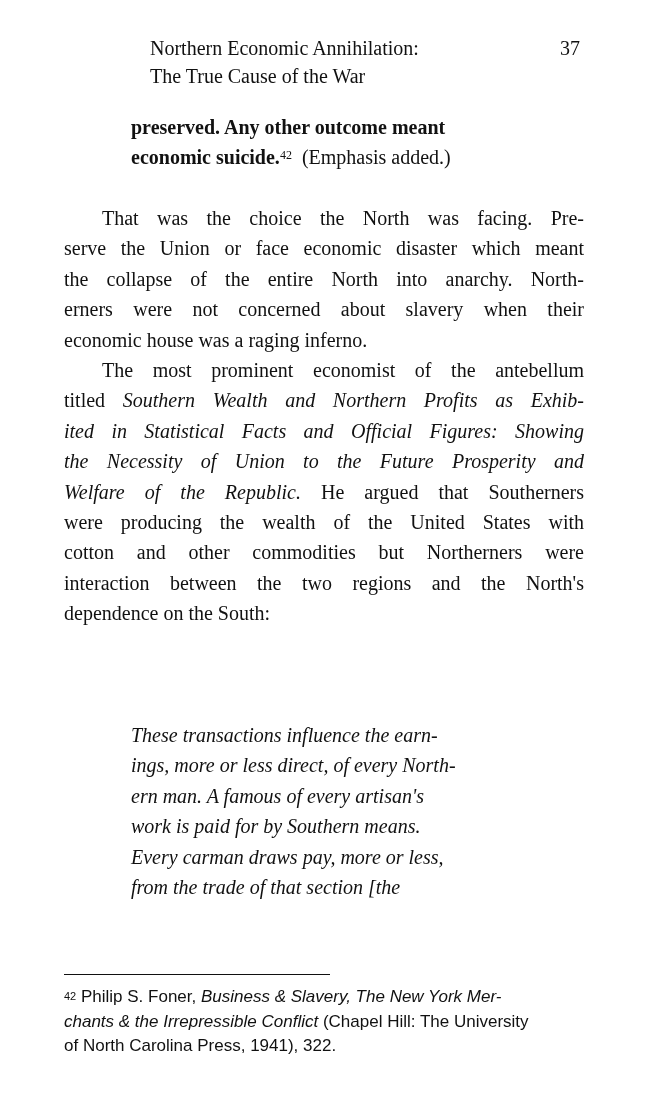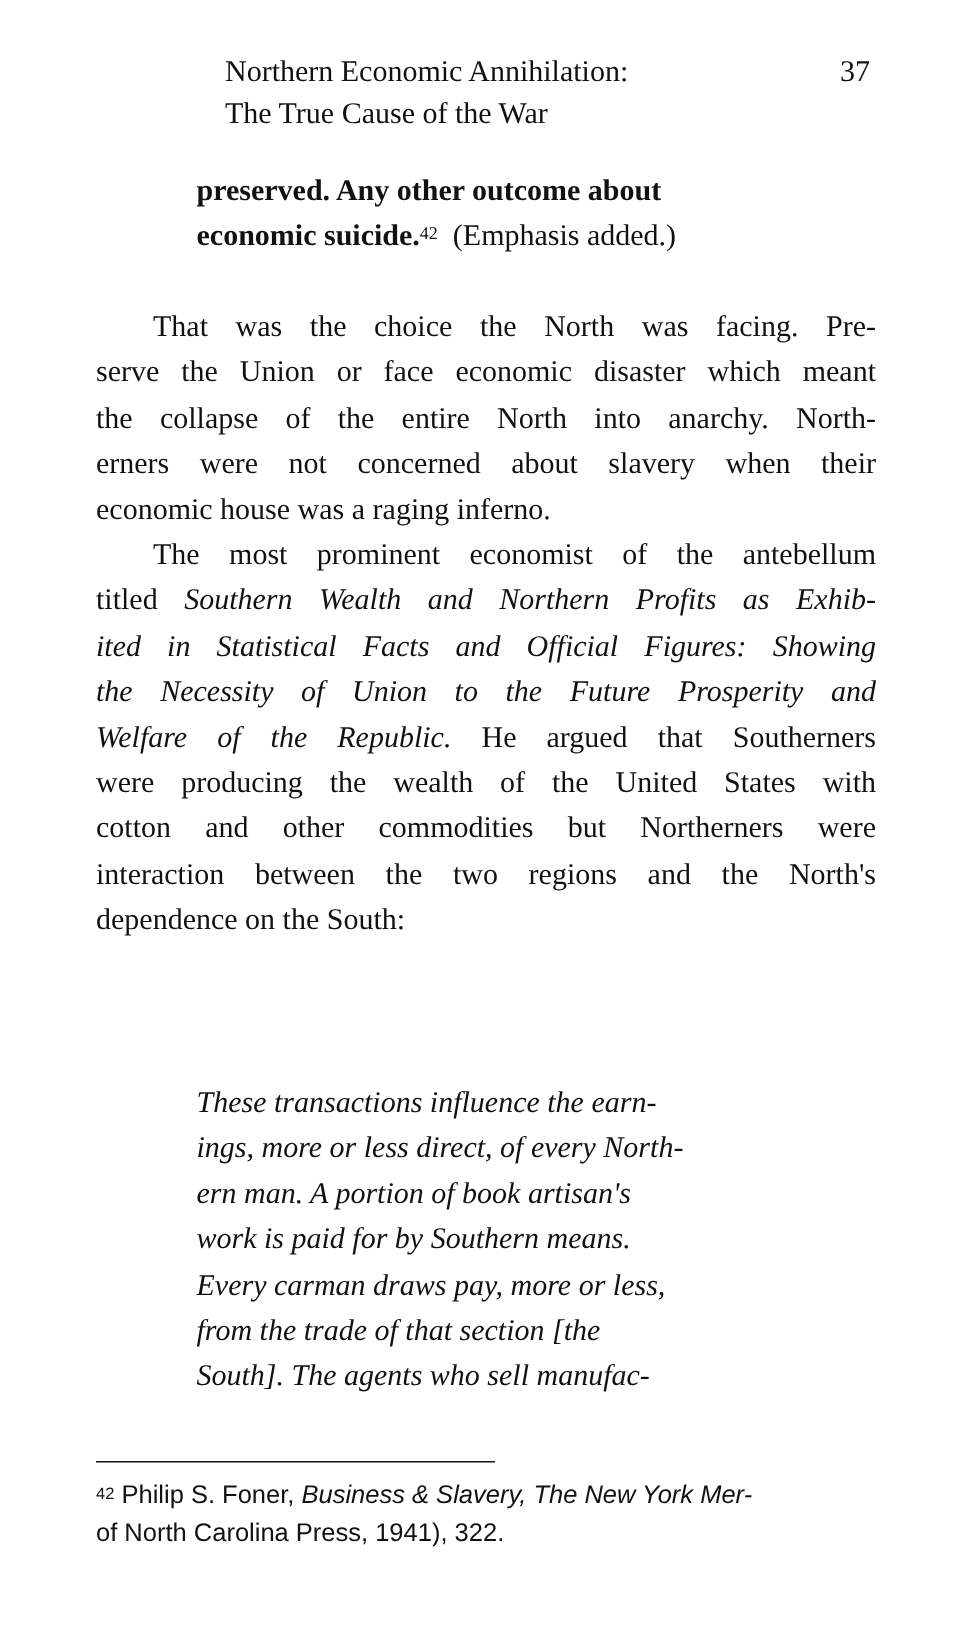--- a/index.html
+++ b/index.html
@@ -50,21 +50,21 @@
 <div class="header">
   <div class="header-title">
     <div>Northern Economic Annihilation:</div>
     <div>The True Cause of the War</div>
   </div>
   <div class="page-number">37</div>
 </div>
 
 <div class="block-quote bq1">
   <div class="line last">
-    <span class="bold">preserved. Any other outcome about</span>
+    <span class="bold">preserved. Any other outcome meant</span>
   </div>
   <div class="line last">
     <span class="bold">economic suicide.</span><sup>42</sup>&nbsp;&nbsp;<span>(Emphasis added.)</span>
   </div>
 </div>
 
 <div class="body-text p1">
   <span class="line indent">That was the choice the North was facing. Pre-</span>
   <span class="line">serve the Union or face economic disaster which meant</span>
   <span class="line">the collapse of the entire North into anarchy. North-</span>
@@ -80,25 +80,25 @@
   <span class="line"><em>Welfare of the Republic.</em><span> He argued that Southerners</span></span>
   <span class="line">were producing the wealth of the United States with</span>
   <span class="line">cotton and other commodities but Northerners were</span>
   <span class="line">interaction between the two regions and the North's</span>
   <span class="line last">dependence on the South:</span>
 </div>
 
 <div class="block-quote bq2">
   <span class="line">These transactions influence the earn-</span>
   <span class="line">ings, more or less direct, of every North-</span>
-  <span class="line">ern man. A portion of book artisan's</span>
+  <span class="line">ern man. A famous of every artisan's</span>
   <span class="line">work is paid for by Southern means.</span>
   <span class="line">Every carman draws pay, more or less,</span>
   <span class="line">from the trade of that section [the</span>
-  <span class="line">South]. The agents who sell manufac-</span>
 </div>
 
 <div class="footnote-rule"></div>
 
 <div class="footnote">
   <div><sup>42</sup><span> Philip S. Foner, </span><em>Business &amp; Slavery, The New York Mer-</em></div>
+  <div><em>chants &amp; the Irrepressible Conflict</em><span> (Chapel Hill: The University</span></div>
   <div>of North Carolina Press, 1941), 322.</div>
 </div>
 
 </body></html>

